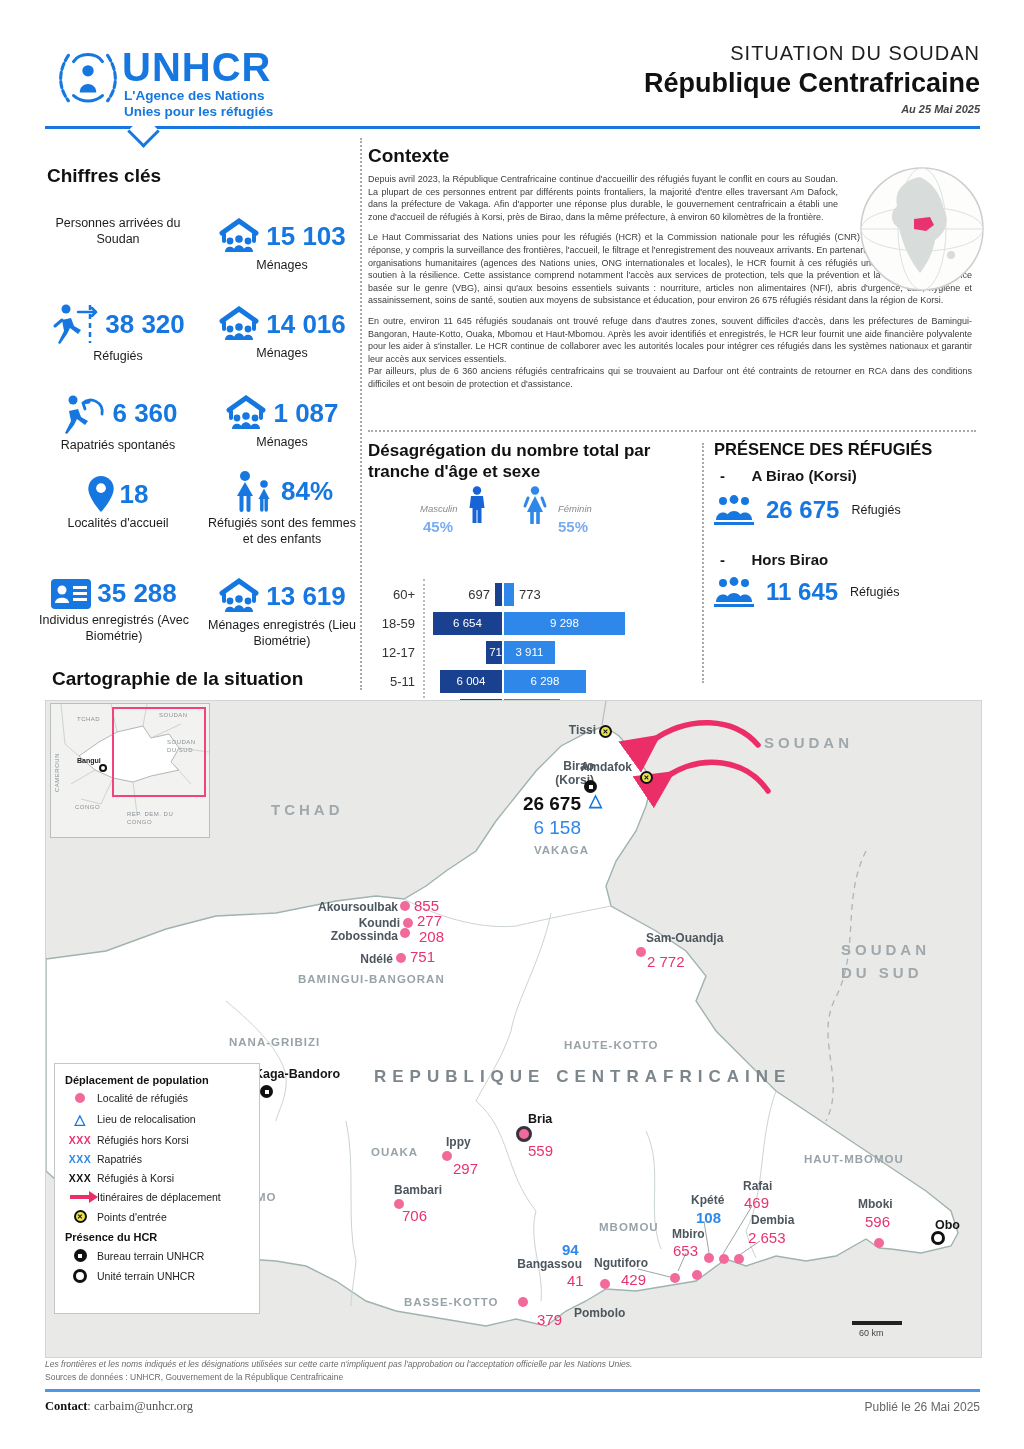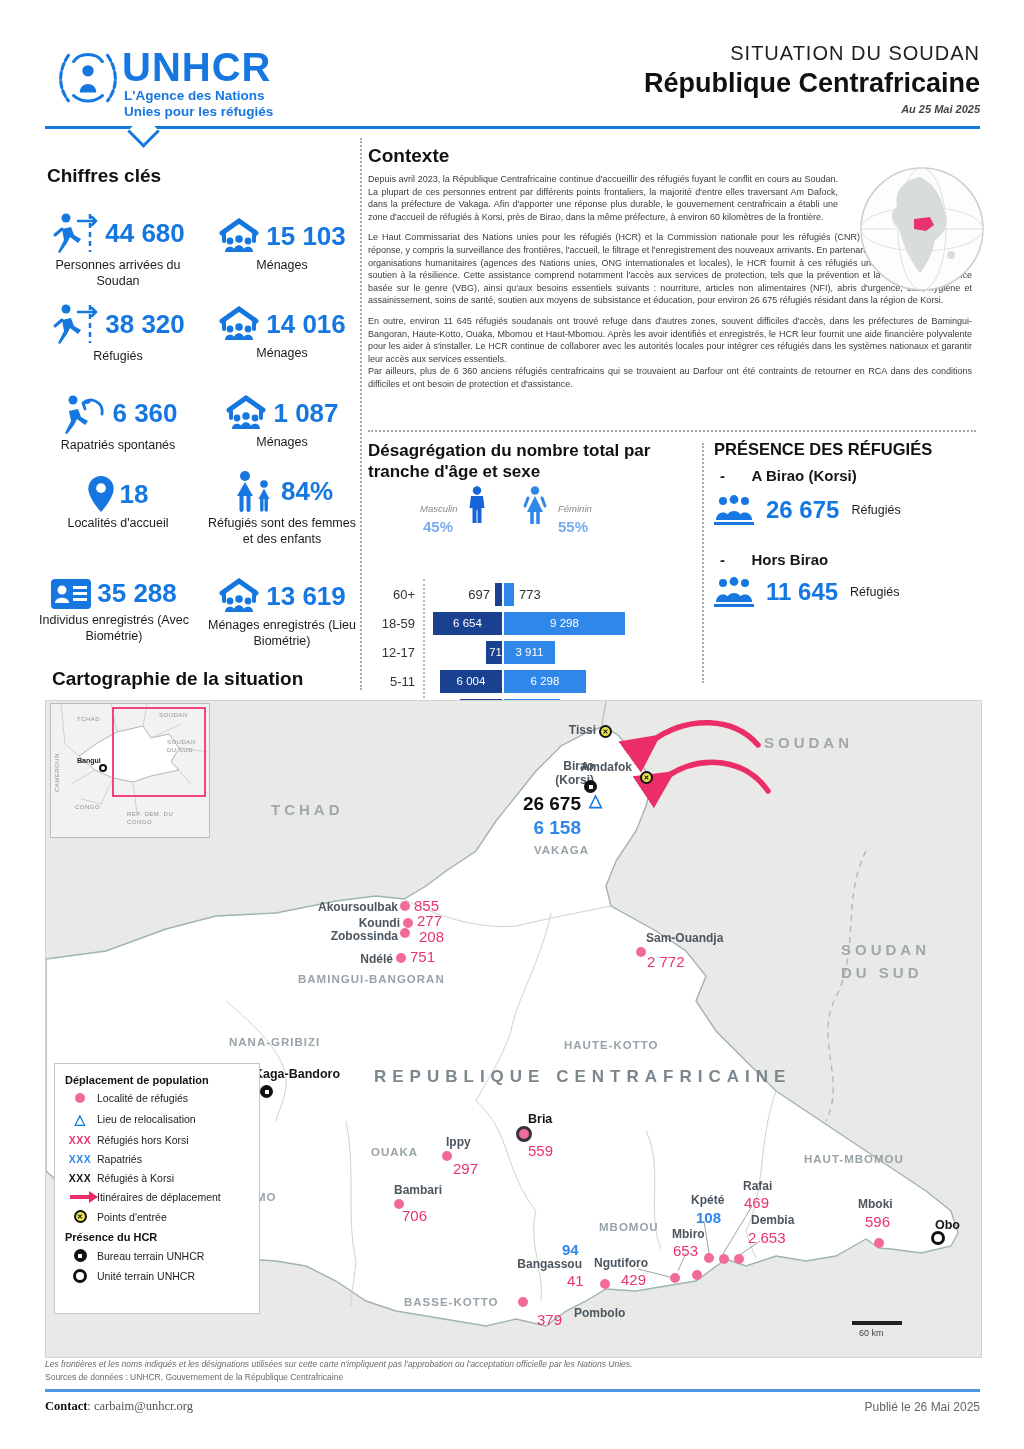--- a/index.html
+++ b/index.html
@@ -114,32 +114,20 @@
 <div class="abs toprule"></div>
 <div class="abs vnotch"></div>
 
 <div class="abs vsep" style="left:360px;top:138px;height:552px;"></div>
 <div class="abs hsep" style="left:368px;top:430px;width:608px;"></div>
 <div class="abs vsep" style="left:702px;top:443px;height:240px;"></div>
 
 <div class="abs h1" style="left:47px;top:165px;">Chiffres clés</div>
 
 <div class="abs stat" style="left:40px;top:212px;">
-  <div class="vrow">
-    <span class="icn">
-      <svg width="48" height="42" viewBox="0 0 48 42">
-        <circle cx="15" cy="6" r="4.5" fill="#1577DF"></circle>
-        <path d="M7,40 L13,28 L11,17 L20,15 L23,23 L30,27 L27,31 L19,25 L16,31 L9,41 Z" fill="#1577DF"></path>
-        <path d="M11,17 L4,23" stroke="#1577DF" stroke-width="3" stroke-linecap="round" fill="none"></path>
-        <line x1="39" y1="2" x2="39" y2="40" stroke="#1577DF" stroke-width="2.5" stroke-dasharray="5 4"></line>
-        <path d="M27,9 H45 M41,5 l4,4 -4,4" stroke="#1577DF" stroke-width="2.5" fill="none" stroke-linecap="round"></path>
-      </svg>
-    </span>
-    <span class="num">44 680</span>
-  </div>
   <div class="lbl">Personnes arrivées du Soudan</div>
 </div>
 
 <div class="abs stat" style="left:204px;top:218px;">
   <div class="vrow">
     <span class="icn">
       <svg width="42" height="36" viewBox="0 0 42 36">
         <path d="M4,15 L21,3 L38,15" stroke="#1577DF" stroke-width="5" fill="none" stroke-linecap="round"></path>
         <path d="M6,16 V23 M36,16 V23" stroke="#1577DF" stroke-width="4" stroke-linecap="round"></path>
         <circle cx="12" cy="23" r="3.4" fill="#1577DF"></circle>
@@ -471,21 +459,21 @@
   <span class="abs entry" style="left:553px;top:24px;">✕</span>
 
   <span class="abs ml ra" style="left:488px;top:59px;width:98px;">Amdafok</span>
   <span class="abs entry" style="left:594px;top:70px;">✕</span>
 
   <span class="abs ml ra" style="left:470px;top:58px;width:78px;">Birao</span>
   <span class="abs ml ra" style="left:470px;top:72px;width:78px;">(Korsi)</span>
   <span class="abs bureau" style="left:538px;top:79px;"></span>
   <span class="abs tri" style="left:543px;top:91px;">△</span>
   <span class="abs ra" style="left:420px;top:92px;width:115px;font-size:19px;font-weight:bold;color:#101010;">26 675</span>
-  <span class="abs ra" style="left:420px;top:116px;width:115px;font-size:19px;font-weight:bold;color:#2F87EA;">6 158</span>
+  <span class="abs ra" style="left:420px;top:116px;width:115px;font-size:19px;font-weight:normal;color:#2F87EA;">6 158</span>
 
   <span class="abs ml ra" style="left:238px;top:199px;width:114px;">Akoursoulbak</span>
   <span class="abs mdot" style="left:354px;top:200px;"></span>
   <span class="abs mv" style="left:368px;top:196px;">855</span>
 
   <span class="abs ml ra" style="left:262px;top:215px;width:92px;">Koundi</span>
   <span class="abs mdot" style="left:357px;top:217px;"></span>
   <span class="abs mv" style="left:371px;top:211px;">277</span>
 
   <span class="abs ml ra" style="left:240px;top:228px;width:112px;">Zobossinda</span>

